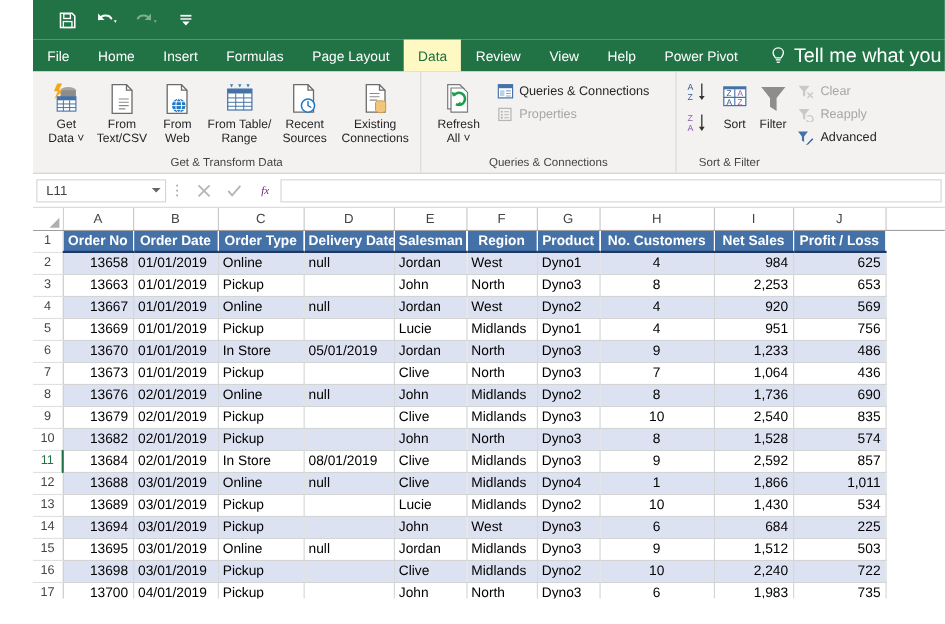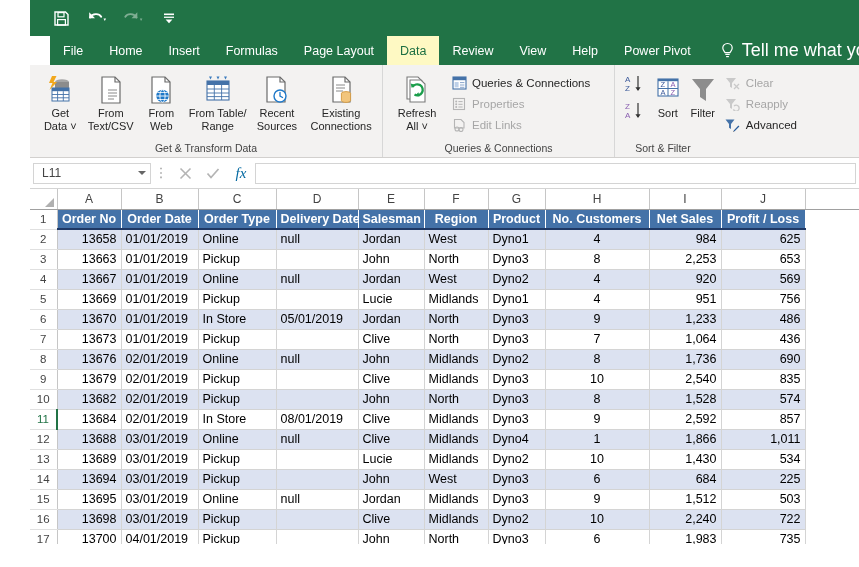--- a/index.html
+++ b/index.html
@@ -36,21 +36,20 @@
   .qat-btn.dim { color: #7fae93; }
   .qat-btn svg { display: block; }
 
   
   .tab-bar {
     height: 29px;
     background: #217346;
     display: flex;
     align-items: stretch;
     position: relative;
-    margin-left: 20px;
   }
   .tab {
     padding: 0 13px;
     display: flex; align-items: center;
     color: #ffffff;
     font-size: 12.5px;
     white-space: nowrap;
     cursor: default;
   }
   .tab.active {
@@ -152,21 +151,21 @@
   }
   .fbar-dots {
     width: 20px; text-align: center; color: #9a9a9a; font-size: 13px;
     letter-spacing: 0; line-height: 10px;
   }
   .fbtn {
     width: 28px; height: 22px;
     display: flex; align-items: center; justify-content: center;
     color: #b4b4b4;
   }
-  .fx { font-family: "Liberation Serif", serif; font-style: italic; font-size: 15px; color: #0369a1; }
+  .fx { font-family: "Liberation Serif", serif; font-style: italic; font-size: 10px; color: #701a75; }
   .fbar-input {
     flex: 1; height: 21px;
     border: 1px solid #d4d4d4;
     border-left: 1px solid #d4d4d4;
     background: #fff;
     margin-right: 3px;
   }
 
   
   .grid-wrap {
@@ -456,30 +455,20 @@
                   <rect x="1.5" y="1.5" width="11" height="11" fill="none" stroke="#b5b5b5" stroke-width="1.1"></rect>
                   <circle cx="4.2" cy="4.6" r="1" fill="#b5b5b5"></circle>
                   <circle cx="4.2" cy="7.3" r="1" fill="#b5b5b5"></circle>
                   <circle cx="4.2" cy="10" r="1" fill="#b5b5b5"></circle>
                   <line x1="6.4" y1="4.6" x2="10.6" y2="4.6" stroke="#b5b5b5" stroke-width="1"></line>
                   <line x1="6.4" y1="7.3" x2="10.6" y2="7.3" stroke="#b5b5b5" stroke-width="1"></line>
                   <line x1="6.4" y1="10" x2="10.6" y2="10" stroke="#b5b5b5" stroke-width="1"></line>
                 </svg>
             </span>
             <span>Properties</span>
-          </div>
-          <div class="smallbtn disabled">
-            <span class="sic">
-              <svg width="15" height="14" viewBox="0 0 15 14">
-                  <path d="M2.5 1.5 H9 L12 4.5 V10 H2.5 Z" fill="none" stroke="#b5b5b5" stroke-width="1.1"></path>
-                  <circle cx="5" cy="11" r="2" fill="none" stroke="#b5b5b5" stroke-width="1.1"></circle>
-                  <circle cx="9" cy="11.6" r="2" fill="none" stroke="#b5b5b5" stroke-width="1.1"></circle>
-                </svg>
-            </span>
-            <span>Edit Links</span>
           </div>
         </div>
       </div>
       <div class="rgroup-title">Queries &amp; Connections</div>
     </div>
 
     <div class="rgroup" style="width:193px;">
       <div class="rgroup-body">
         <div class="sortcol">
           <div class="sortrow">

